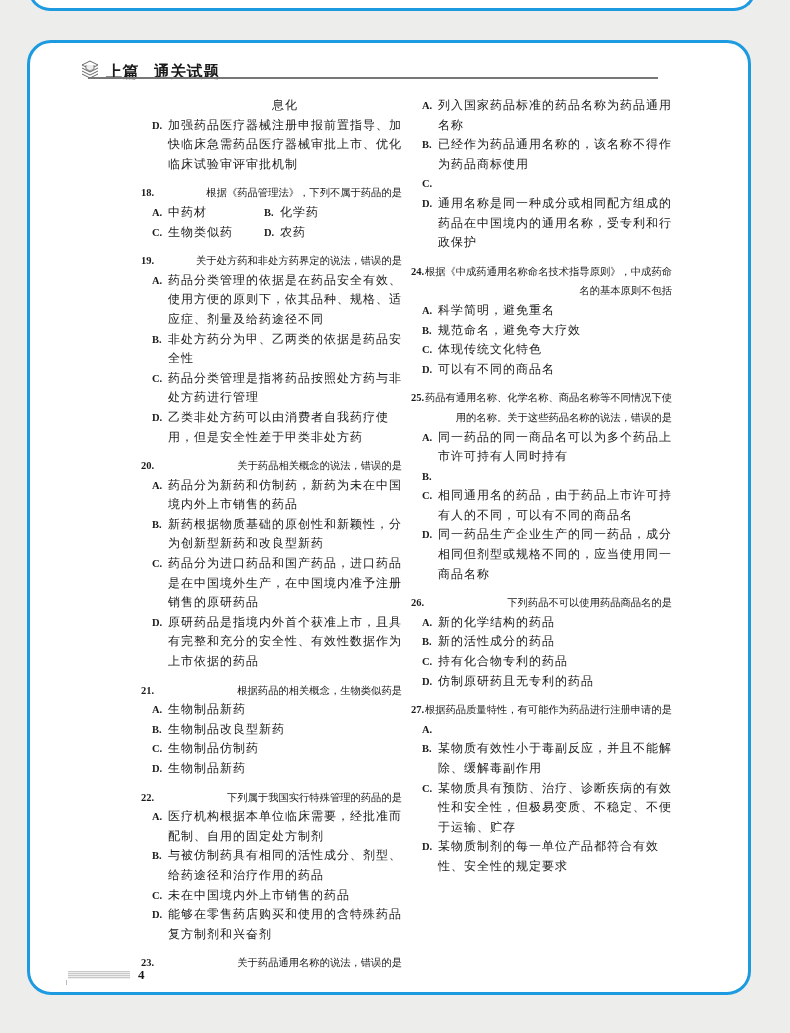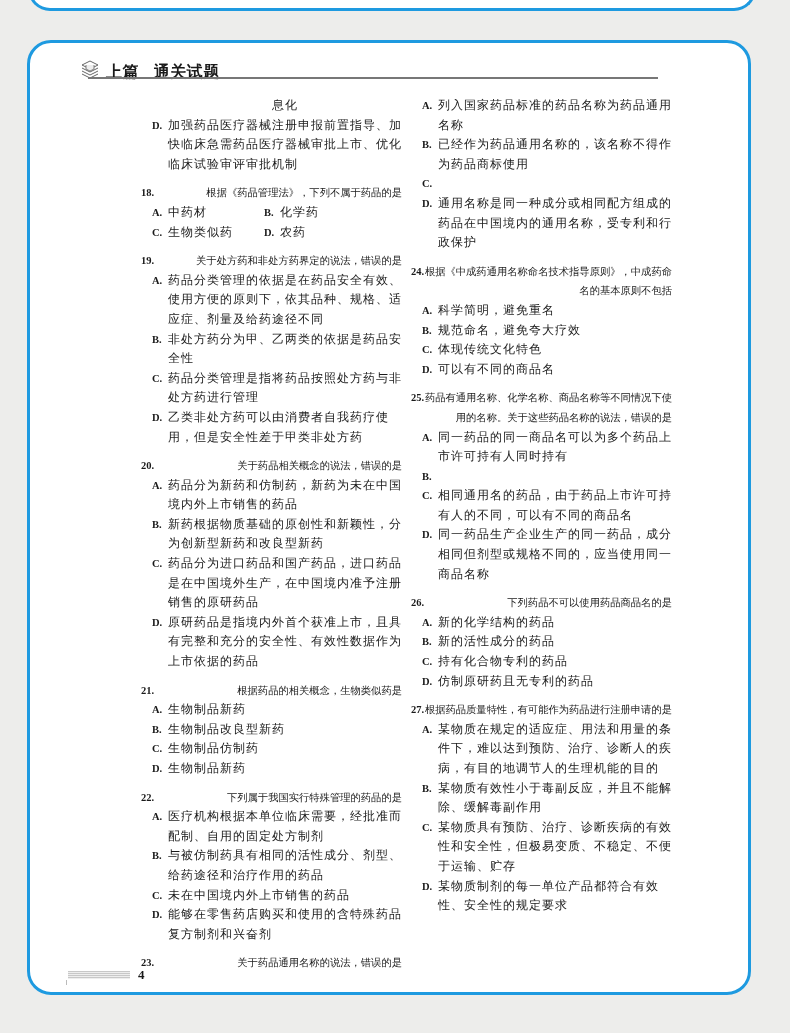--- a/index.html
+++ b/index.html
@@ -295,21 +295,20 @@
         </div>
       </div>
       <div class="q">
         <div class="q-stem">
           <span class="q-num">27.</span>
           <span class="q-text">根据药品质量特性，有可能作为药品进行注册申请的是</span>
         </div>
         <div>
           <div class="opt">
             <span class="opt-letter">A.</span>
-            <span class="opt-text">某物质在规定的适应症、用法和用量的条件下，难以达到预防、治疗、诊断人的疾病，有目的地调节人的生理机能的目的</span>
           </div>
           <div class="opt">
             <span class="opt-letter">B.</span>
             <span class="opt-text">某物质有效性小于毒副反应，并且不能解除、缓解毒副作用</span>
           </div>
           <div class="opt">
             <span class="opt-letter">C.</span>
             <span class="opt-text">某物质具有预防、治疗、诊断疾病的有效性和安全性，但极易变质、不稳定、不便于运输、贮存</span>
           </div>
           <div class="opt">

